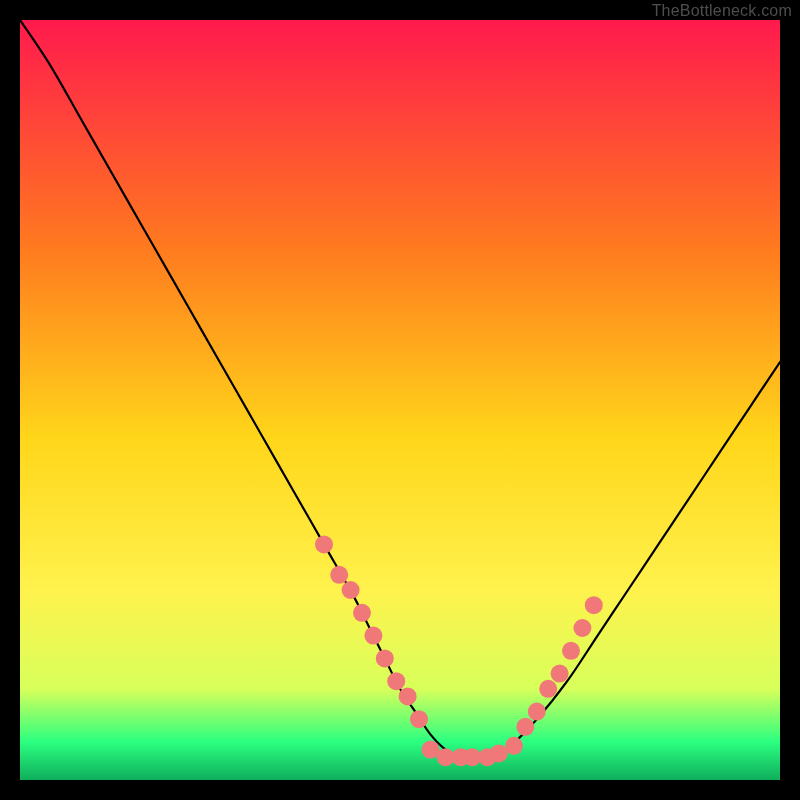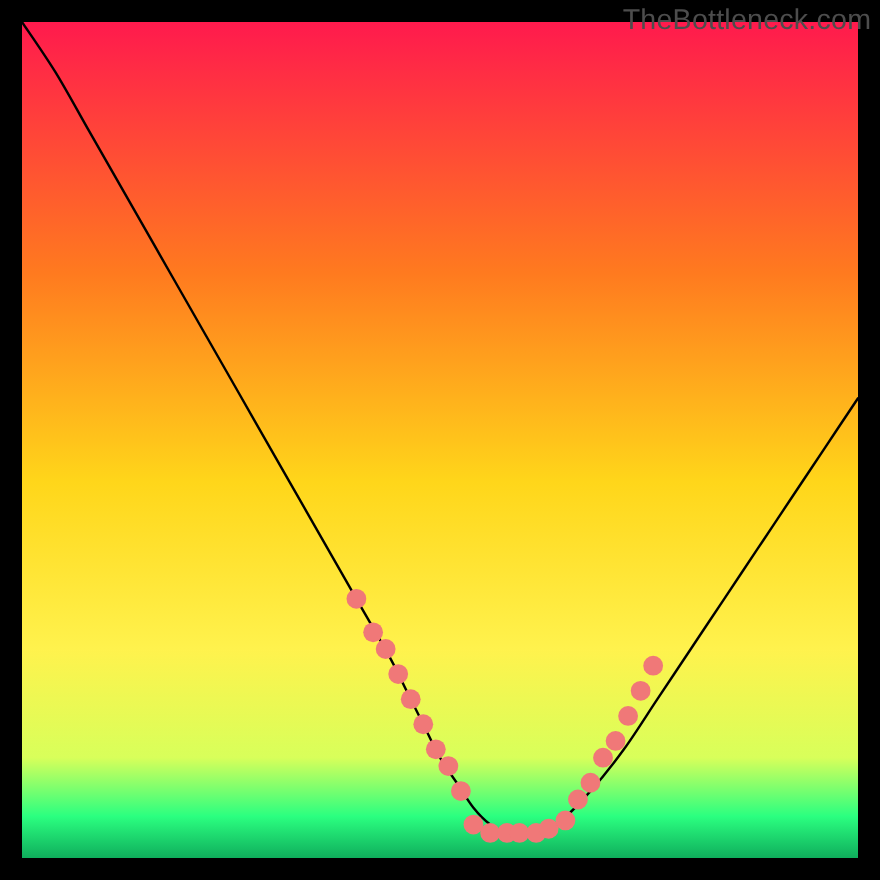--- a/index.html
+++ b/index.html
@@ -23,21 +23,21 @@
     top: 20px;
     width: 760px;
     height: 760px;
     overflow: hidden;
   }
   .watermark {
     position: absolute;
     top: 2px;
     right: 8px;
     color: #4d4d4d;
-    font-size: 26px;
+    font-size: 16px;
     font-weight: 400;
     letter-spacing: 0.2px;
     pointer-events: none;
   }
   svg { display: block; }
 </style>
 </head>
 <body>
 
 <div class="stage">

